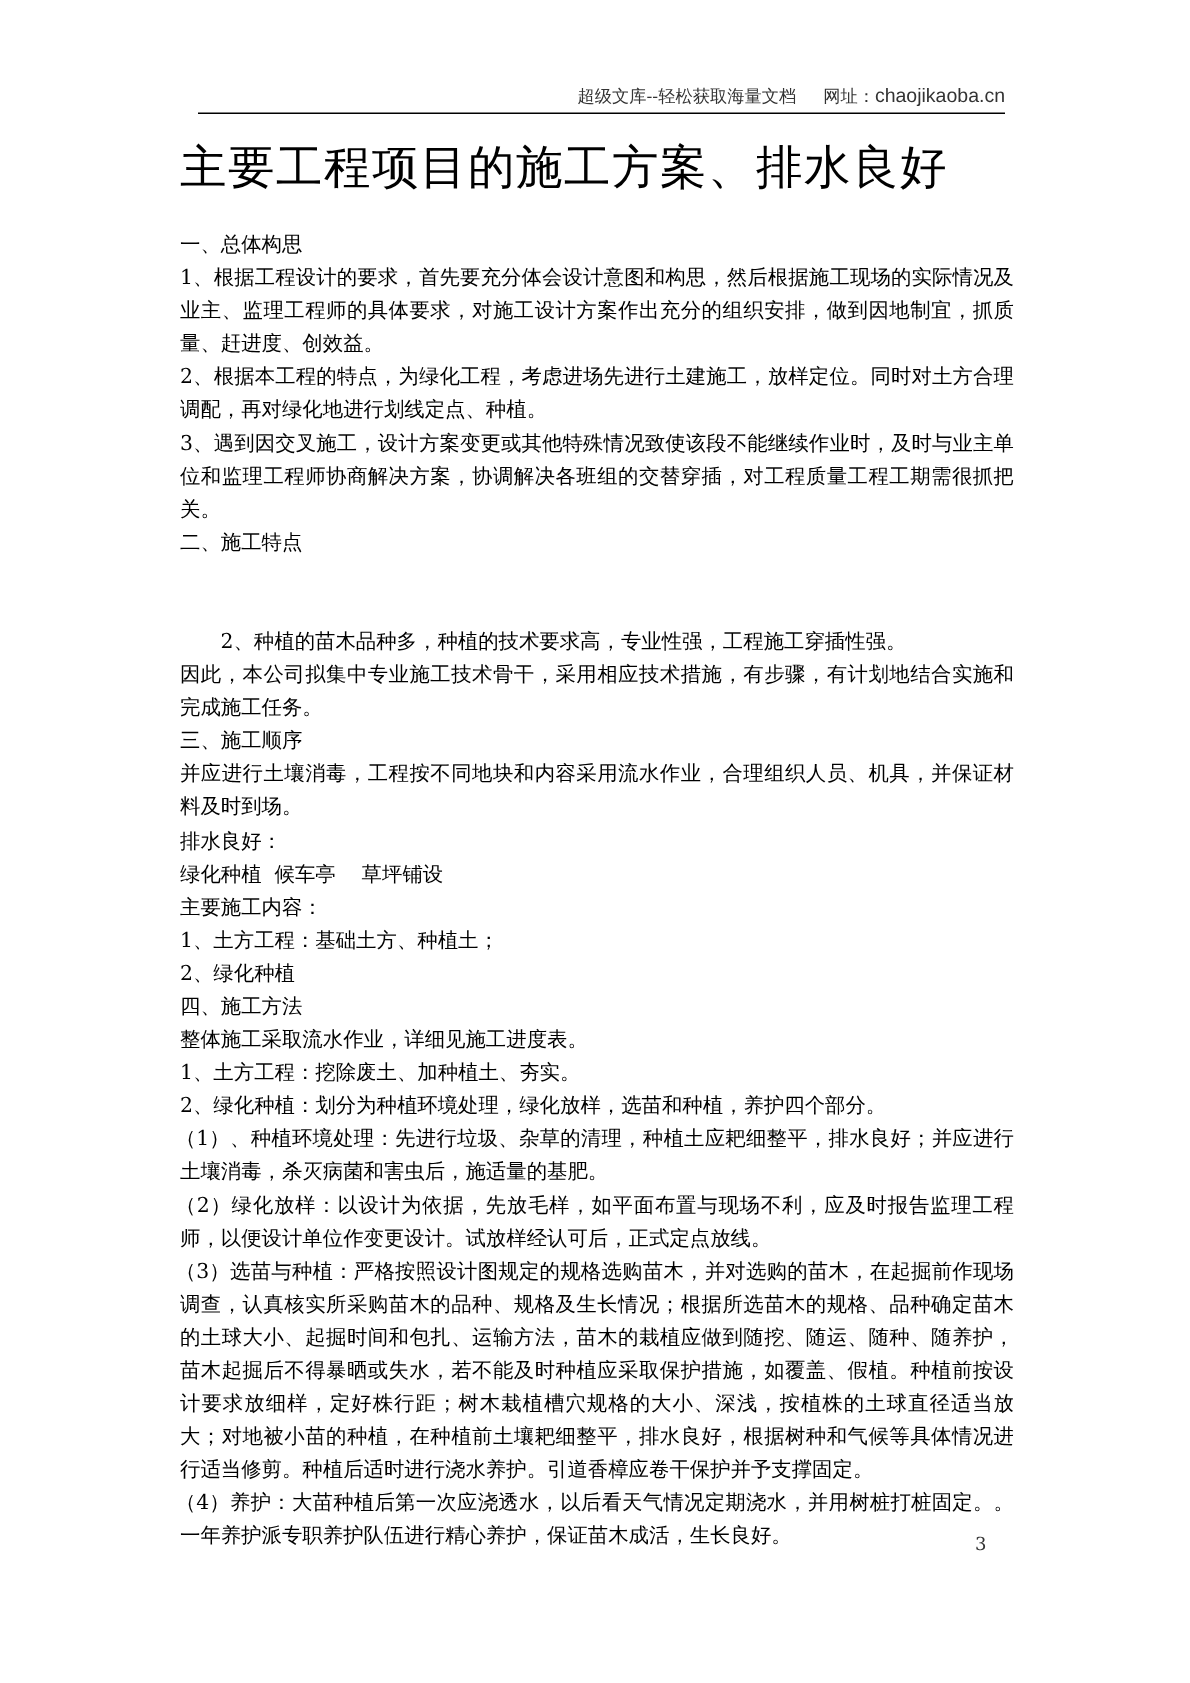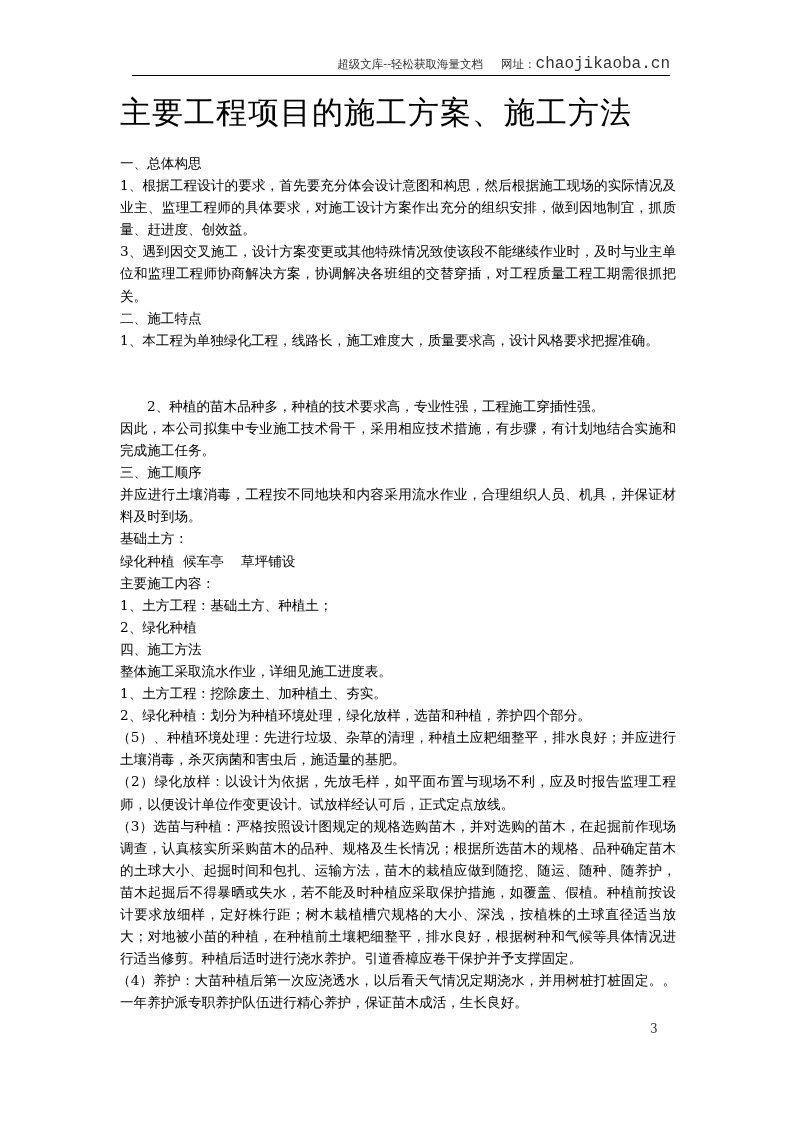--- a/index.html
+++ b/index.html
@@ -3,56 +3,56 @@
 <meta charset="utf-8">
 <style>
   html, body { margin: 0; padding: 0; background: #ffffff; }
   body { width: 793px; height: 1122px; position: relative; overflow: hidden;
          font-family: "DejaVu Serif", "Liberation Serif", serif; color: #000; }
   .header { position: absolute; left: 132px; top: 56px; width: 538px; height: 19px;
             border-bottom: 1px solid #000; text-align: right;
             font-size: 11.5px; color: #333; line-height: 16px; }
   .header .site { margin-right: 18px; }
   .header .url-label { }
-  .header .url { font-family: Liberation Mono, monospace; font-size: 16px; }
+  .header .url { font-family: Liberation Sans, sans-serif; font-size: 13px; }
   .title { position: absolute; left: 120px; top: 90px; font-size: 31px; line-height: 44px;
            font-family: "DejaVu Sans", "Liberation Sans", sans-serif; font-weight: normal; letter-spacing: 1px; margin: 0; }
   .body { position: absolute; left: 120px; top: 152px; width: 556px; font-size: 13.6px; line-height: 22.1px; }
   .body p { margin: 0; text-align: justify; }
   .body p.indent { text-indent: 27px; margin-top: 44px; }
   .body p.paren { text-indent: -3px; }
   .pagenum { position: absolute; left: 650px; top: 1022px; font-size: 12px; color: #333; }
 </style>
 </head>
 <body>
 
 <div class="header">
   <span class="site">超级文库--轻松获取海量文档</span><span class="url-label">网址：</span><span class="url">chaojikaoba.cn</span>
 </div>
 
-<h1 class="title">主要工程项目的施工方案、施工方法</h1>
+<h1 class="title">主要工程项目的施工方案、排水良好</h1>
 
 <div class="body">
   <p>一、总体构思</p>
   <p>1、根据工程设计的要求，首先要充分体会设计意图和构思，然后根据施工现场的实际情况及业主、监理工程师的具体要求，对施工设计方案作出充分的组织安排，做到因地制宜，抓质量、赶进度、创效益。</p>
+  <p>2、根据本工程的特点，为绿化工程，考虑进场先进行土建施工，放样定位。同时对土方合理调配，再对绿化地进行划线定点、种植。</p>
   <p>3、遇到因交叉施工，设计方案变更或其他特殊情况致使该段不能继续作业时，及时与业主单位和监理工程师协商解决方案，协调解决各班组的交替穿插，对工程质量工程工期需很抓把关。</p>
   <p>二、施工特点</p>
-  <p>1、本工程为单独绿化工程，线路长，施工难度大，质量要求高，设计风格要求把握准确。</p>
   <p class="indent">2、种植的苗木品种多，种植的技术要求高，专业性强，工程施工穿插性强。</p>
   <p>因此，本公司拟集中专业施工技术骨干，采用相应技术措施，有步骤，有计划地结合实施和完成施工任务。</p>
   <p>三、施工顺序</p>
   <p>并应进行土壤消毒，工程按不同地块和内容采用流水作业，合理组织人员、机具，并保证材料及时到场。</p>
-  <p>基础土方：</p>
+  <p>排水良好：</p>
   <p style="white-space: pre;">绿化种植  候车亭    草坪铺设</p>
   <p>主要施工内容：</p>
   <p>1、土方工程：基础土方、种植土；</p>
   <p>2、绿化种植</p>
   <p>四、施工方法</p>
   <p>整体施工采取流水作业，详细见施工进度表。</p>
   <p>1、土方工程：挖除废土、加种植土、夯实。</p>
   <p>2、绿化种植：划分为种植环境处理，绿化放样，选苗和种植，养护四个部分。</p>
-  <p class="paren">（5）、种植环境处理：先进行垃圾、杂草的清理，种植土应耙细整平，排水良好；并应进行土壤消毒，杀灭病菌和害虫后，施适量的基肥。</p>
+  <p class="paren">（1）、种植环境处理：先进行垃圾、杂草的清理，种植土应耙细整平，排水良好；并应进行土壤消毒，杀灭病菌和害虫后，施适量的基肥。</p>
   <p class="paren">（2）绿化放样：以设计为依据，先放毛样，如平面布置与现场不利，应及时报告监理工程师，以便设计单位作变更设计。试放样经认可后，正式定点放线。</p>
   <p class="paren">（3）选苗与种植：严格按照设计图规定的规格选购苗木，并对选购的苗木，在起掘前作现场调查，认真核实所采购苗木的品种、规格及生长情况；根据所选苗木的规格、品种确定苗木的土球大小、起掘时间和包扎、运输方法，苗木的栽植应做到随挖、随运、随种、随养护，苗木起掘后不得暴晒或失水，若不能及时种植应采取保护措施，如覆盖、假植。种植前按设计要求放细样，定好株行距；树木栽植槽穴规格的大小、深浅，按植株的土球直径适当放大；对地被小苗的种植，在种植前土壤耙细整平，排水良好，根据树种和气候等具体情况进行适当修剪。种植后适时进行浇水养护。引道香樟应卷干保护并予支撑固定。</p>
   <p class="paren">（4）养护：大苗种植后第一次应浇透水，以后看天气情况定期浇水，并用树桩打桩固定。。一年养护派专职养护队伍进行精心养护，保证苗木成活，生长良好。</p>
 </div>
 
 <div class="pagenum">3</div>
 
 </body></html>

